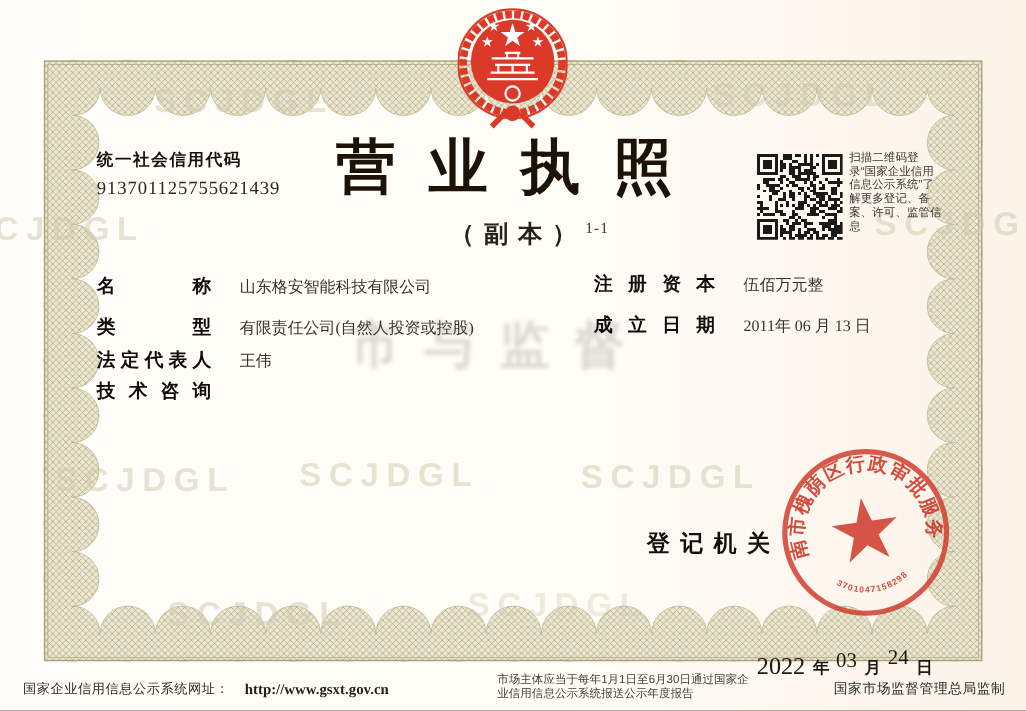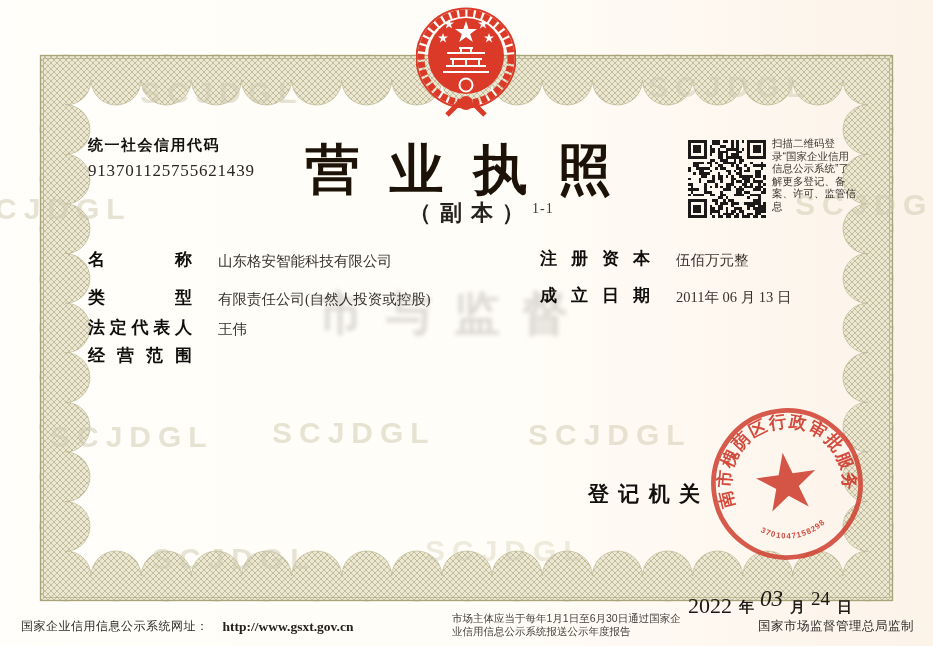--- a/index.html
+++ b/index.html
@@ -17,21 +17,21 @@
   .bleed{
     position:absolute;left:318px;top:283px;font-size:46px;font-weight:bold;
     letter-spacing:22px;color:#8a857e;opacity:.30;filter:blur(2px);white-space:nowrap;
   }
   
   .credit{left:88px;top:136px;}
   .credit .lbl{font-size:15px;font-weight:bold;color:#151310;letter-spacing:1.5px;}
   .credit .code{margin-top:6px;font-family:"Liberation Serif","DejaVu Serif",serif;
     font-size:17px;color:#2a2620;letter-spacing:.8px;}
   .title{
-    left:0;top:134px;width:933px;text-align:center;font-size:54px;font-weight:bold;
+    left:0;top:116px;width:933px;text-align:center;font-size:54px;font-weight:bold;
     color:#1d1207;letter-spacing:30px;padding-left:14px;box-sizing:border-box;white-space:nowrap;
   }
   .subtitle{
     left:0;top:198px;width:933px;text-align:center;font-size:22px;font-weight:bold;
     color:#25211b;letter-spacing:9px;padding-left:9px;box-sizing:border-box;
   }
   .pageno{left:532px;top:201px;font-family:"Liberation Serif",serif;font-size:14px;color:#3c3832;letter-spacing:1px;}
   .qr{left:688px;top:140px;width:78px;height:78px;}
   .qrcap{left:772px;top:137px;width:84px;font-size:10.5px;line-height:1.2;color:#3a352e;}
   
@@ -47,21 +47,21 @@
     font-size:14.5px;line-height:1.28;margin-left:26px;
   }
   .scope{font-size:12.5px;line-height:1.26;width:282px;}
   .addr{font-size:13px;width:250px;}
   
   .regauth{left:588px;top:480px;width:112px;font-weight:bold;font-size:21px;color:#12100d;
     text-align:justify;text-align-last:justify;text-justify:inter-character;}
   .dateline{left:688px;top:553px;display:flex;align-items:flex-end;color:#1c1914;}
   .dateline .num{font-family:"Liberation Serif",serif;font-size:22px;margin-top:40px;}
   .dateline .unit{font-size:15px;font-weight:bold;margin:0 6px 2px 7px;}
-  .dateline .m{transform:translateY(-7px);font-size:23px;font-style:italic;}
+  .dateline .m{transform:translateY(-7px);font-size:19px;}
   .dateline .d{transform:translateY(-9px);font-size:19px;}
   .seal{left:703px;top:400px;width:168px;height:168px;transform:rotate(-8deg);opacity:.9;}
   
   .footer-left{left:21px;top:618px;display:flex;align-items:center;}
   .footer-left .lbl{font-size:12px;color:#2e2b27;letter-spacing:.5px;}
   .footer-left .url{margin-left:14px;font-family:"Liberation Serif",serif;font-weight:bold;
     font-size:13.5px;color:#24211d;}
   .footer-mid{left:452px;top:612px;width:232px;font-size:10.5px;line-height:1.25;color:#45413a;}
   .footer-right{left:758px;top:618px;font-size:12.5px;color:#2e2b27;letter-spacing:.5px;}
 </style>
@@ -616,21 +616,21 @@
   </div>
   <div class="frow" style="left:88px;top:286px">
     <div class="flabel w104">类型</div>
     <div class="fvalue">有限责任公司(自然人投资或控股)</div>
   </div>
   <div class="frow" style="left:88px;top:316px">
     <div class="flabel w104">法定代表人</div>
     <div class="fvalue">王伟</div>
   </div>
   <div class="frow" style="left:88px;top:344px">
-    <div class="flabel w104">经营范围</div>
+    <div class="flabel w104">技术咨询</div>
   </div>
 
   <div class="frow" style="left:540px;top:247px">
     <div class="flabel w110">注册资本</div>
     <div class="fvalue">伍佰万元整</div>
   </div>
   <div class="frow" style="left:540px;top:284px">
     <div class="flabel w110">成立日期</div>
     <div class="fvalue">2011年 06 月 13 日</div>
   </div>

